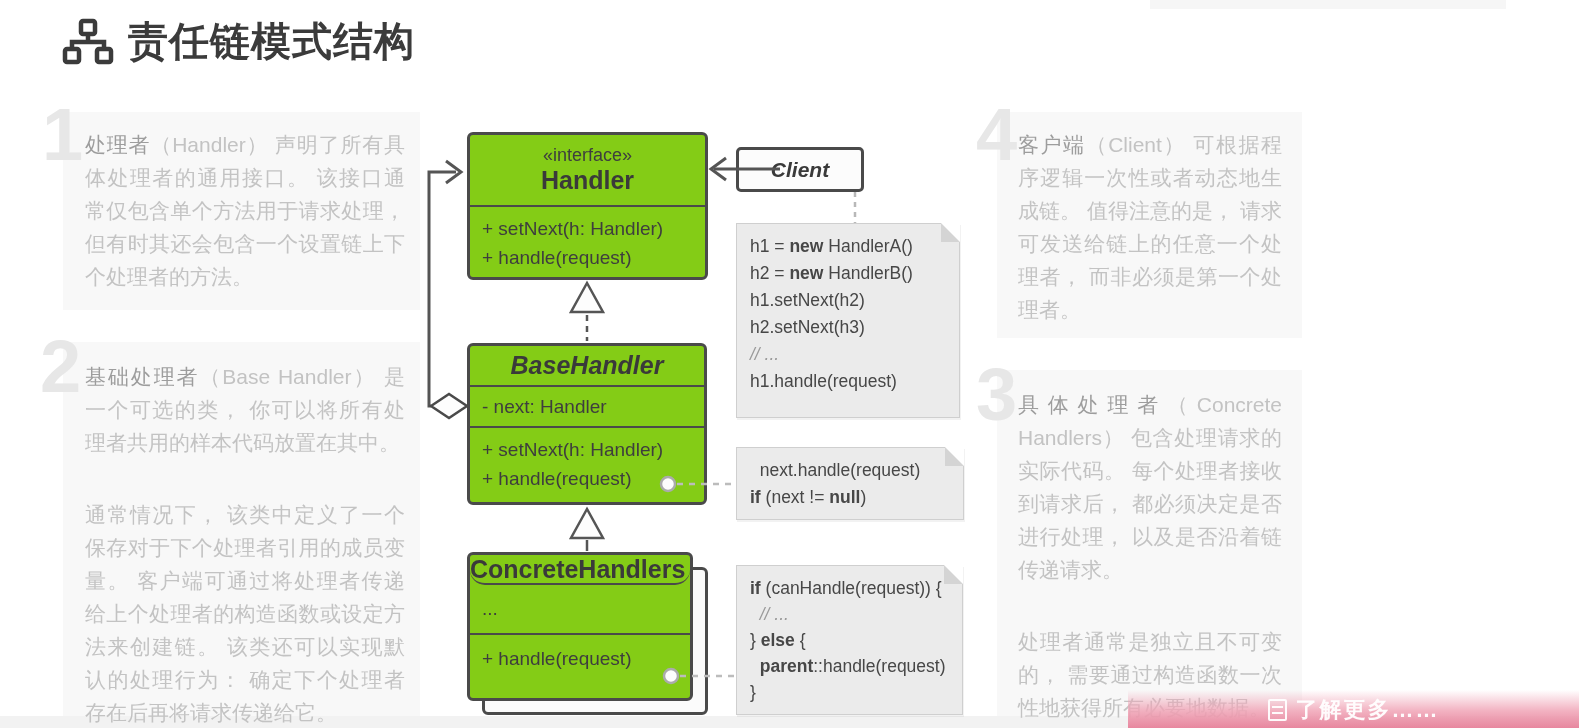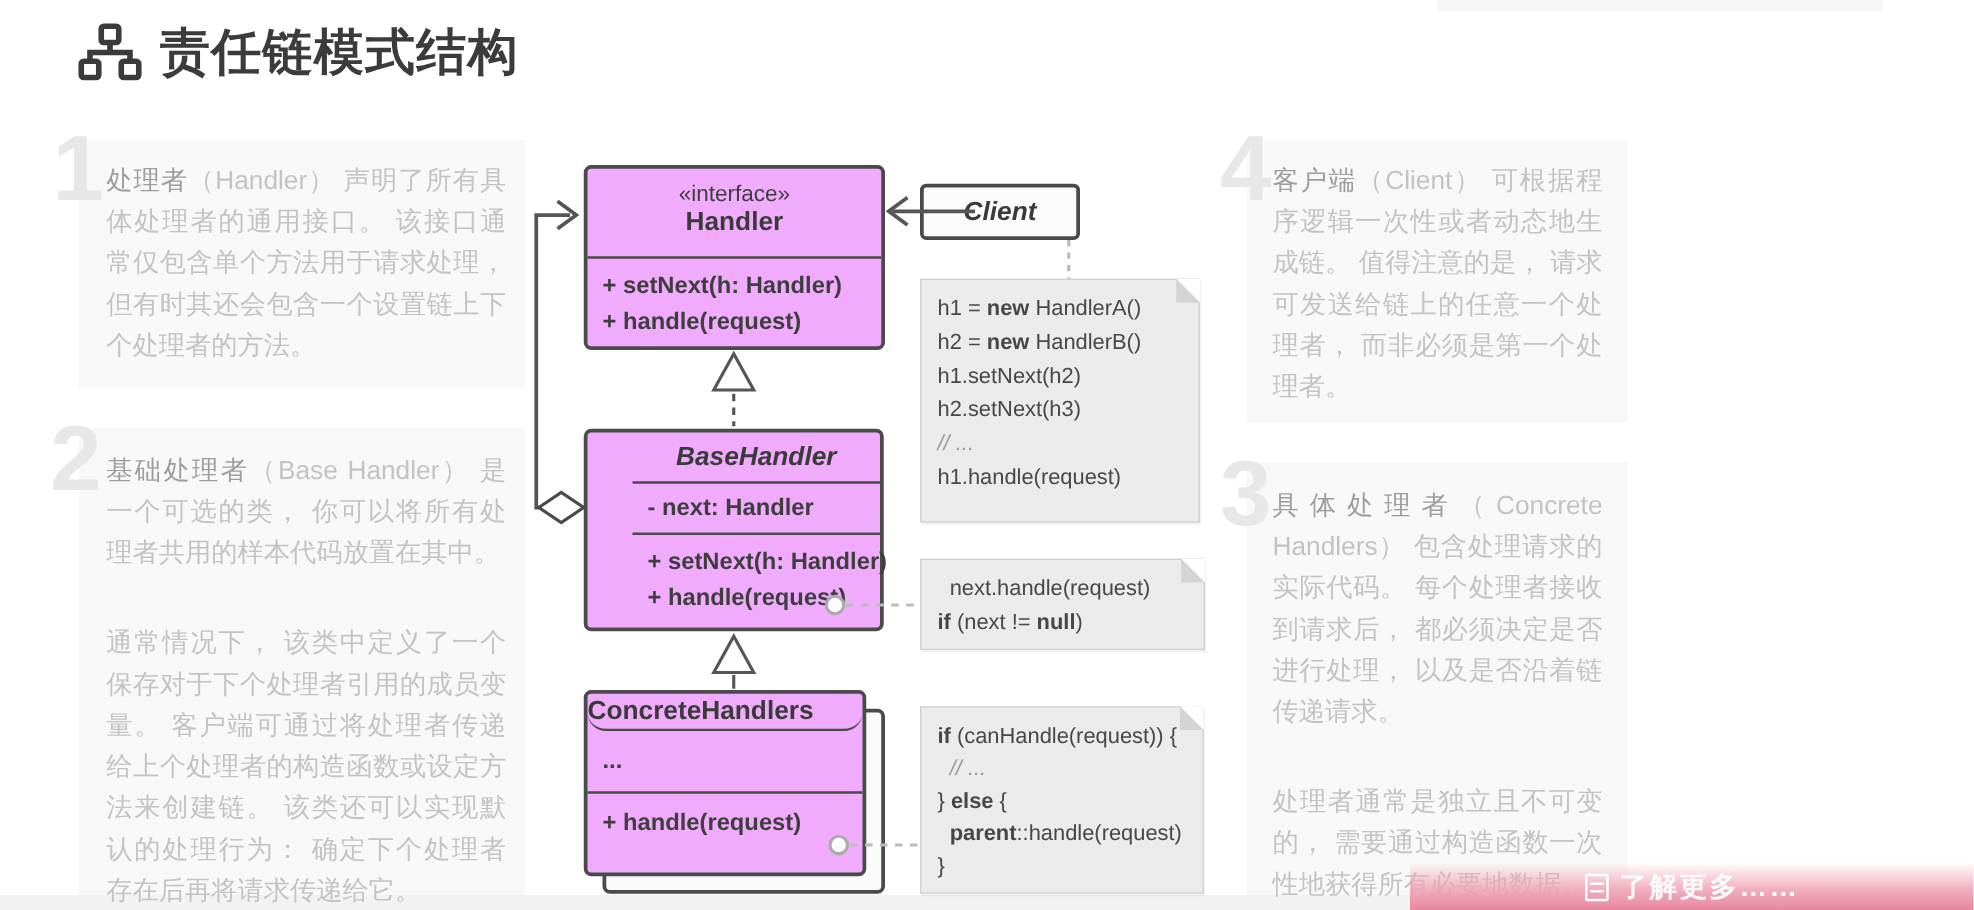--- a/index.html
+++ b/index.html
@@ -13,26 +13,26 @@
 
   
   .watermark-num { position:absolute; font-size:74px; font-weight:700; color:#e7e7e7; z-index:2; line-height:1; }
   .panel { position:absolute; background:#f8f8f8; z-index:1; }
   .panel-text { position:absolute; z-index:3; font-size:21px; line-height:33px; color:#c3c3c3; text-align:justify; }
   .panel-text .lead { font-weight:400; color:#9d9d9d; }
   .panel-text p:empty { display:none; }
   .panel-text p + p { margin-top:39px; }
 
   
-  .uml-box { position:absolute; background:#f0abfc; border:3px solid #4a4a4a; border-radius:6px; z-index:4; }
+  .uml-box { position:absolute; background:#84cc16; border:3px solid #4a4a4a; border-radius:6px; z-index:4; }
   .uml-header { text-align:center; border-bottom:2px solid #4a4a4a; }
   .stereotype { font-size:18px; color:#3e3e3e; padding-top:10px; }
-  .uml-name { font-size:21px; font-weight:700; color:#3a3a3a; }
+  .uml-name { font-size:25px; font-weight:700; color:#3a3a3a; }
   .uml-name.italic { font-style:italic; }
-  .uml-rows { padding:7px 12px;font-weight:bold; }
+  .uml-rows { padding:7px 12px; }
   .uml-row { font-size:19px; line-height:29px; color:#3e3e3e; white-space:pre; }
   .uml-attr-sec { border-bottom:2px solid #4a4a4a; }
   .client-box { position:absolute; background:#fcfcfc; border:3px solid #4a4a4a; border-radius:5px;
                 display:flex; align-items:center; justify-content:center; z-index:4; }
   .client-box .uml-name { font-size:21px; }
 
   
   .note { position:absolute; background:#ebebeb; border:1px solid #cfcfcf; z-index:4; padding:9px 13px;
           box-shadow:1px 2px 0 rgba(0,0,0,0.05); }
   .note::after { content:""; position:absolute; top:-1px; right:-1px; border-style:solid;
@@ -123,21 +123,21 @@
 
   <div class="note lh27" style="left:736px; top:223px; width:224px; height:195px;">
       <div class="note-line"><span>h1 = </span><span style="font-weight: 700;">new</span><span> HandlerA()</span></div>
       <div class="note-line"><span>h2 = </span><span style="font-weight: 700;">new</span><span> HandlerB()</span></div>
       <div class="note-line"><span>h1.setNext(h2)</span></div>
       <div class="note-line"><span>h2.setNext(h3)</span></div>
       <div class="note-line comment"><span>// ...</span></div>
       <div class="note-line"><span>h1.handle(request)</span></div>
     </div>
 
-  <div class="uml-box" style="left:467px; top:343px; width:240px; height:162px;padding-left:36px;">
+  <div class="uml-box" style="left:467px; top:343px; width:240px; height:162px;">
     <div class="uml-header" style="height:41px; display:flex; align-items:center; justify-content:center;">
       <div class="uml-name italic">BaseHandler</div>
     </div>
     <div class="uml-rows uml-attr-sec" style="padding:5px 12px;">
         <div class="uml-row"><span>- next: Handler</span></div>
       </div>
     <div class="uml-rows">
         <div class="uml-row"><span>+ setNext(h: Handler)</span></div>
         <div class="uml-row"><span>+ handle(request)</span></div>
       </div>

